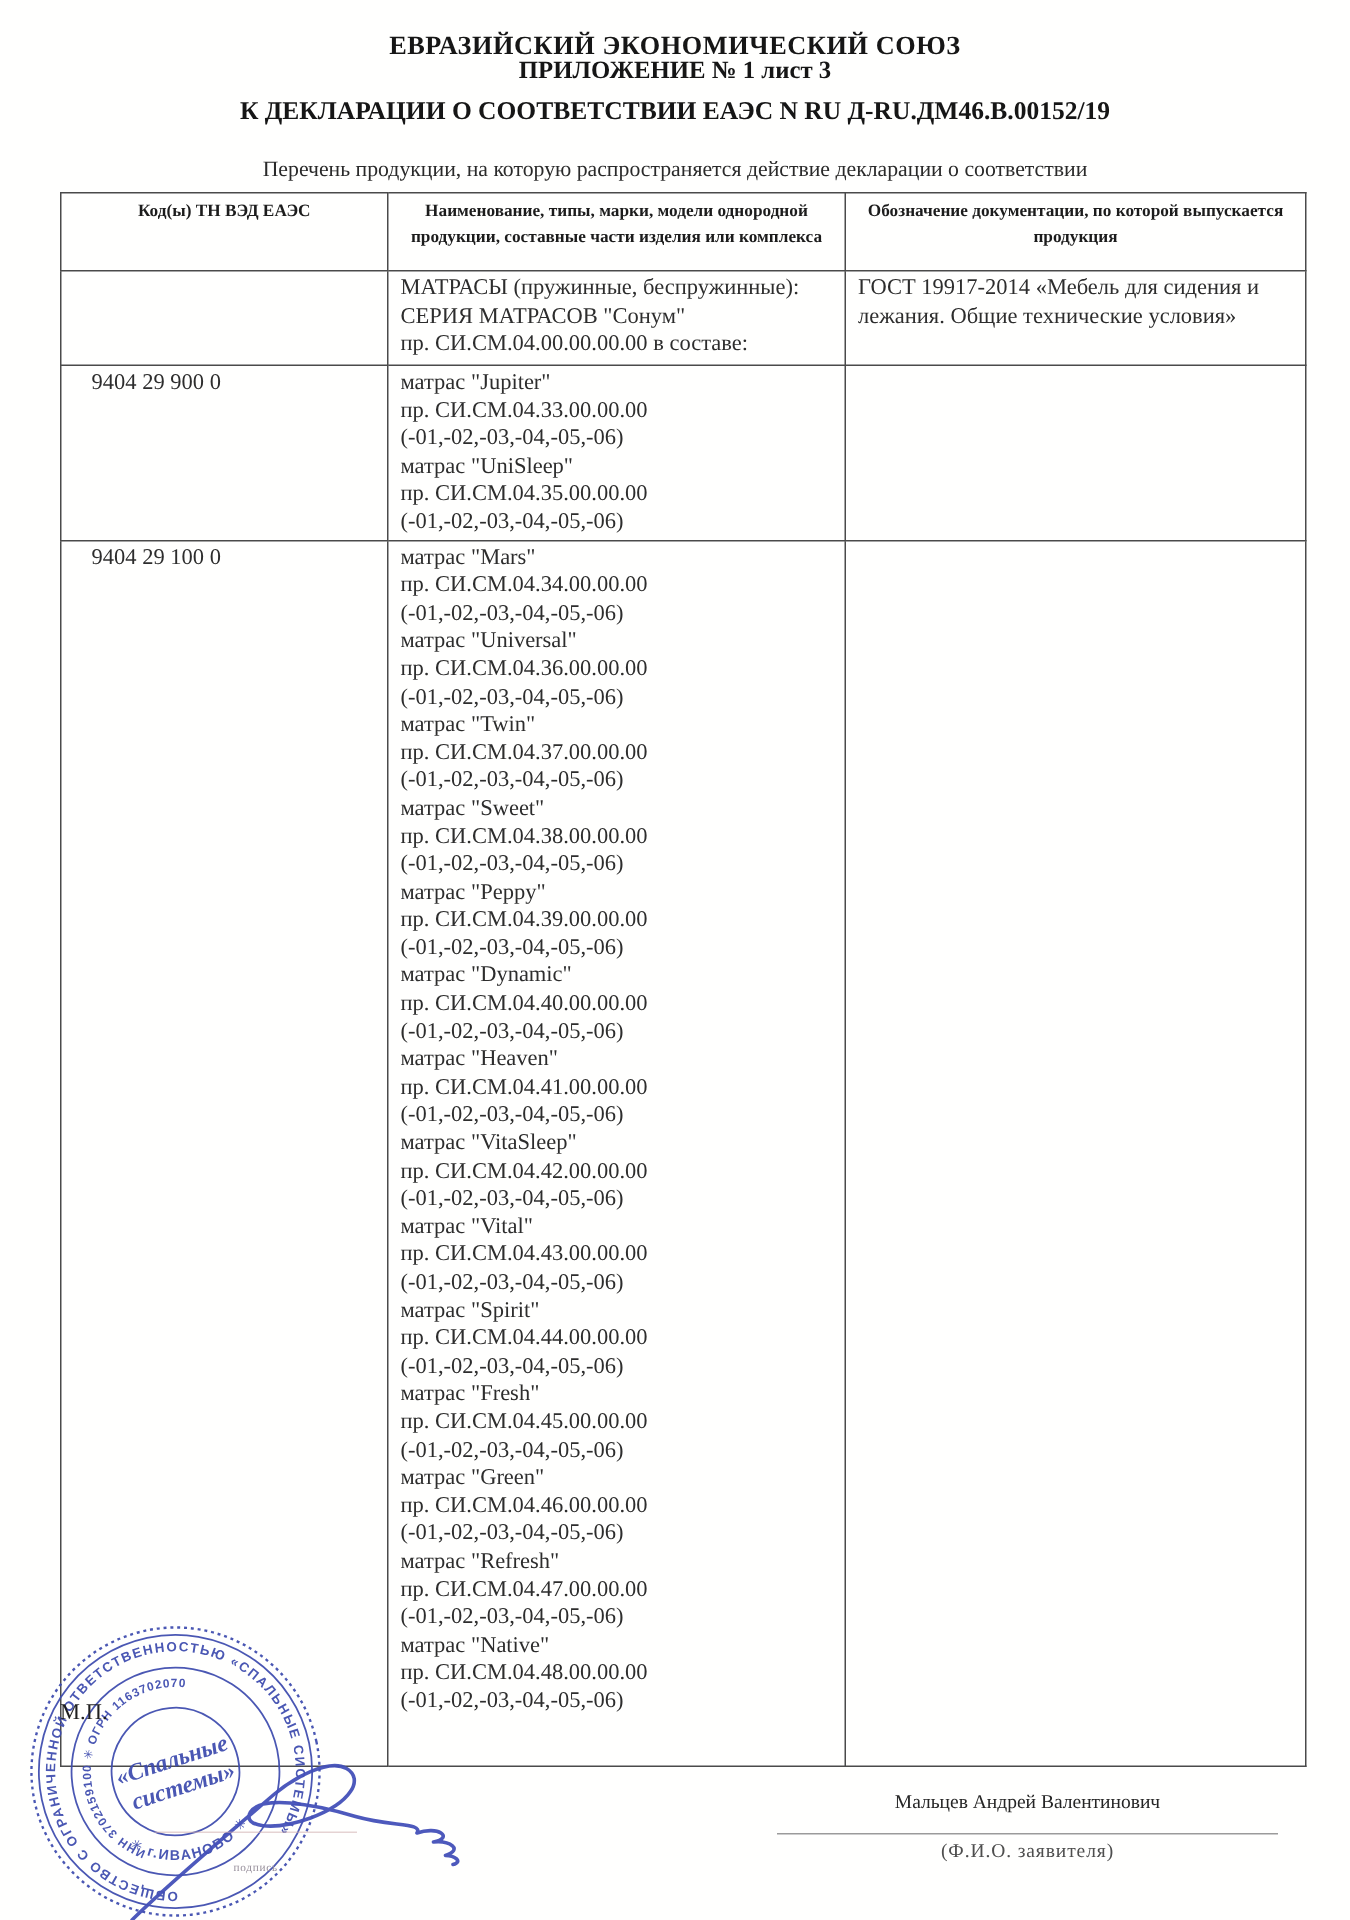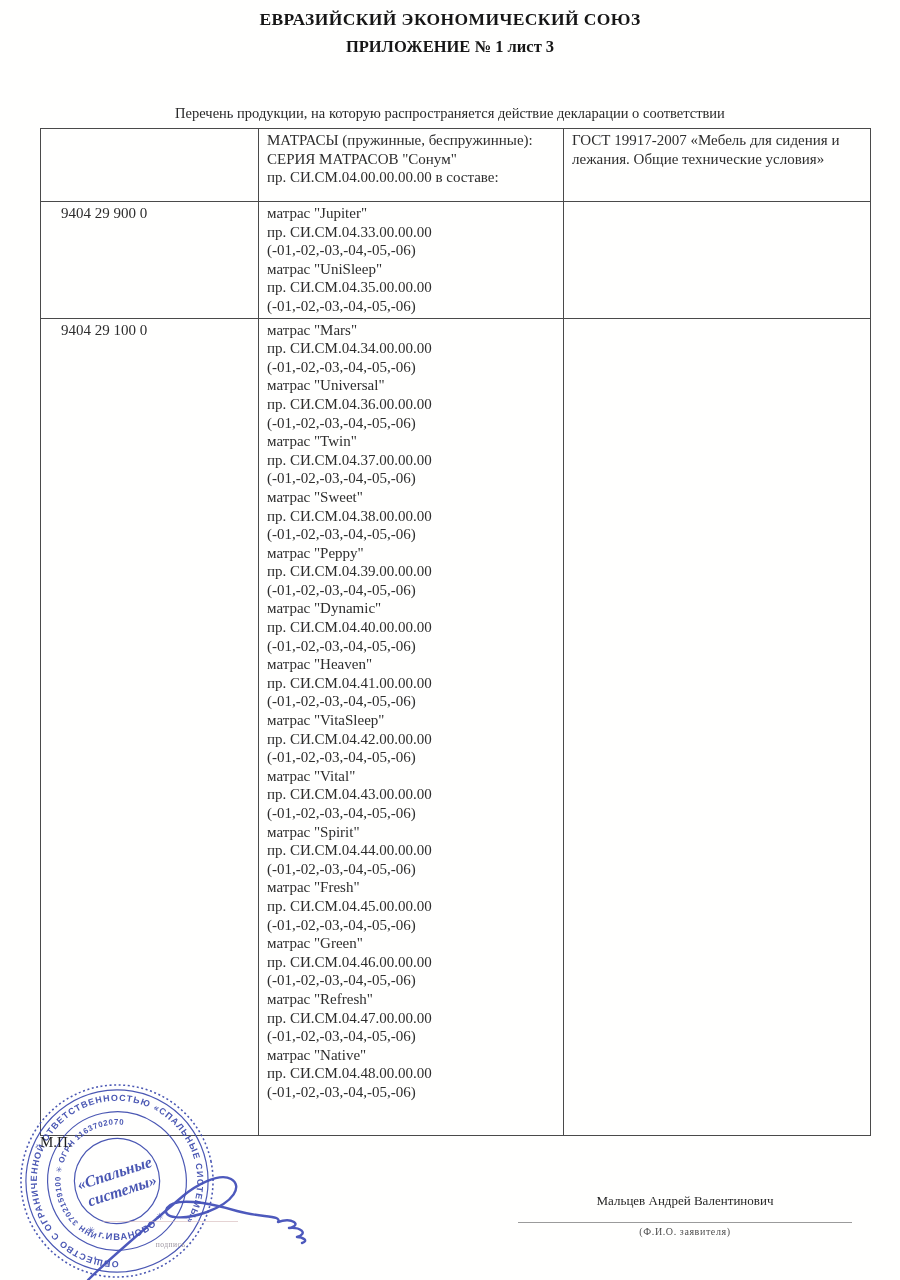--- a/index.html
+++ b/index.html
@@ -3,21 +3,21 @@
 <meta charset="utf-8">
 <style>
   html,body{margin:0;padding:0;background:#ffffff;}
   #page{
     position:relative;width:900px;height:1280px;overflow:hidden;
     background:#fffffe;color:#2b2b2b;
     font-family:"Liberation Serif","DejaVu Serif",serif;
   }
   .abs{position:absolute;}
   .ttl{left:0;right:0;text-align:center;font-weight:bold;color:#161616;}
-  #title1{top:9px;font-size:17.5px;letter-spacing:.4px;}
+  #title1{top:20px;font-size:17.5px;letter-spacing:.4px;}
   #title2{top:37px;font-size:16.5px;}
   #title3{top:64px;font-size:17px;}
   #list-caption{top:105px;left:0;right:0;text-align:center;font-size:14.5px;color:#2a2a2a;}
   table#decl{
     position:absolute;left:40px;top:128px;width:830px;
     border-collapse:collapse;table-layout:fixed;
   }
   #decl th,#decl td{border:1px solid #4a4a4a;vertical-align:top;}
   #decl th{
     font-size:11.5px;font-weight:bold;text-align:center;color:#1c1c1c;
@@ -26,46 +26,52 @@
   #decl td{
     font-size:15px;line-height:18.6px;padding:2px 6px 2px 8px;
     white-space:pre-line;color:#2d2d2d;
   }
   #decl td.code-cell{padding-left:20px;}
   .mp-mark{left:40px;top:1134px;font-size:15px;color:#1f1f1f;}
   .sig-line{left:103px;top:1221px;width:135px;border-top:1px solid #cfaeae;opacity:.55;}
   .sig-caption{left:103px;top:1224px;width:135px;text-align:center;font-size:7.5px;color:#98909c;letter-spacing:.5px;margin-top:16px;}
   .applicant-name{left:520px;top:1193px;width:330px;text-align:center;font-size:13px;color:#262626;}
   .name-line{left:518px;top:1222px;width:334px;border-top:1px solid #9b9b9b;}
-  .name-caption{left:518px;top:1226px;width:334px;text-align:center;font-size:10px;color:#4e4e4e;letter-spacing:.6px;}
+  .name-caption{left:518px;top:1226px;width:334px;text-align:center;font-size:13px;color:#4e4e4e;letter-spacing:.6px;}
   #stamp{left:18px;top:1082px;width:198px;height:198px;opacity:.93;}
   #signature{left:55px;top:1158px;width:470px;height:122px;}
 </style>
 </head>
 <body>
 
 <div id="page">
 
   <div id="title1" class="abs ttl">ЕВРАЗИЙСКИЙ ЭКОНОМИЧЕСКИЙ СОЮЗ</div>
   <div id="title2" class="abs ttl">ПРИЛОЖЕНИЕ № 1 лист 3</div>
+  <div id="title3" class="abs ttl">К ДЕКЛАРАЦИИ О СООТВЕТСТВИИ ЕАЭС N RU Д-RU.ДМ46.В.00152/19</div>
   <div id="list-caption" class="abs">Перечень продукции, на которую распространяется действие декларации о соответствии</div>
 
   <table id="decl">
     <colgroup>
       <col style="width:218px">
         <col style="width:305px">
         <col style="width:307px">
     </colgroup>
     <tbody>
-    <tr style="height:73px">
+        <tr style="height:52px">
+      <th>Код(ы) ТН ВЭД ЕАЭС</th>
+      <th>Наименование, типы, марки, модели однородной продукции, составные части изделия или комплекса</th>
+      <th>Обозначение документации, по которой выпускается продукция</th>
+    </tr>
+    <tr style="height:63px">
       <td class="code-cell"></td>
       <td>МАТРАСЫ (пружинные, беспружинные):
 СЕРИЯ МАТРАСОВ "Сонум"
 пр. СИ.СМ.04.00.00.00.00 в составе:</td>
-      <td>ГОСТ 19917-2007 «Мебель для сидения и
+      <td>ГОСТ 19917-2014 «Мебель для сидения и
 лежания. Общие технические условия»</td>
     </tr>
     <tr style="height:112px">
       <td class="code-cell">9404 29 900 0</td>
       <td>матрас "Jupiter"
 пр. СИ.СМ.04.33.00.00.00
 (-01,-02,-03,-04,-05,-06)
 матрас "UniSleep"
 пр. СИ.СМ.04.35.00.00.00
 (-01,-02,-03,-04,-05,-06)</td>

